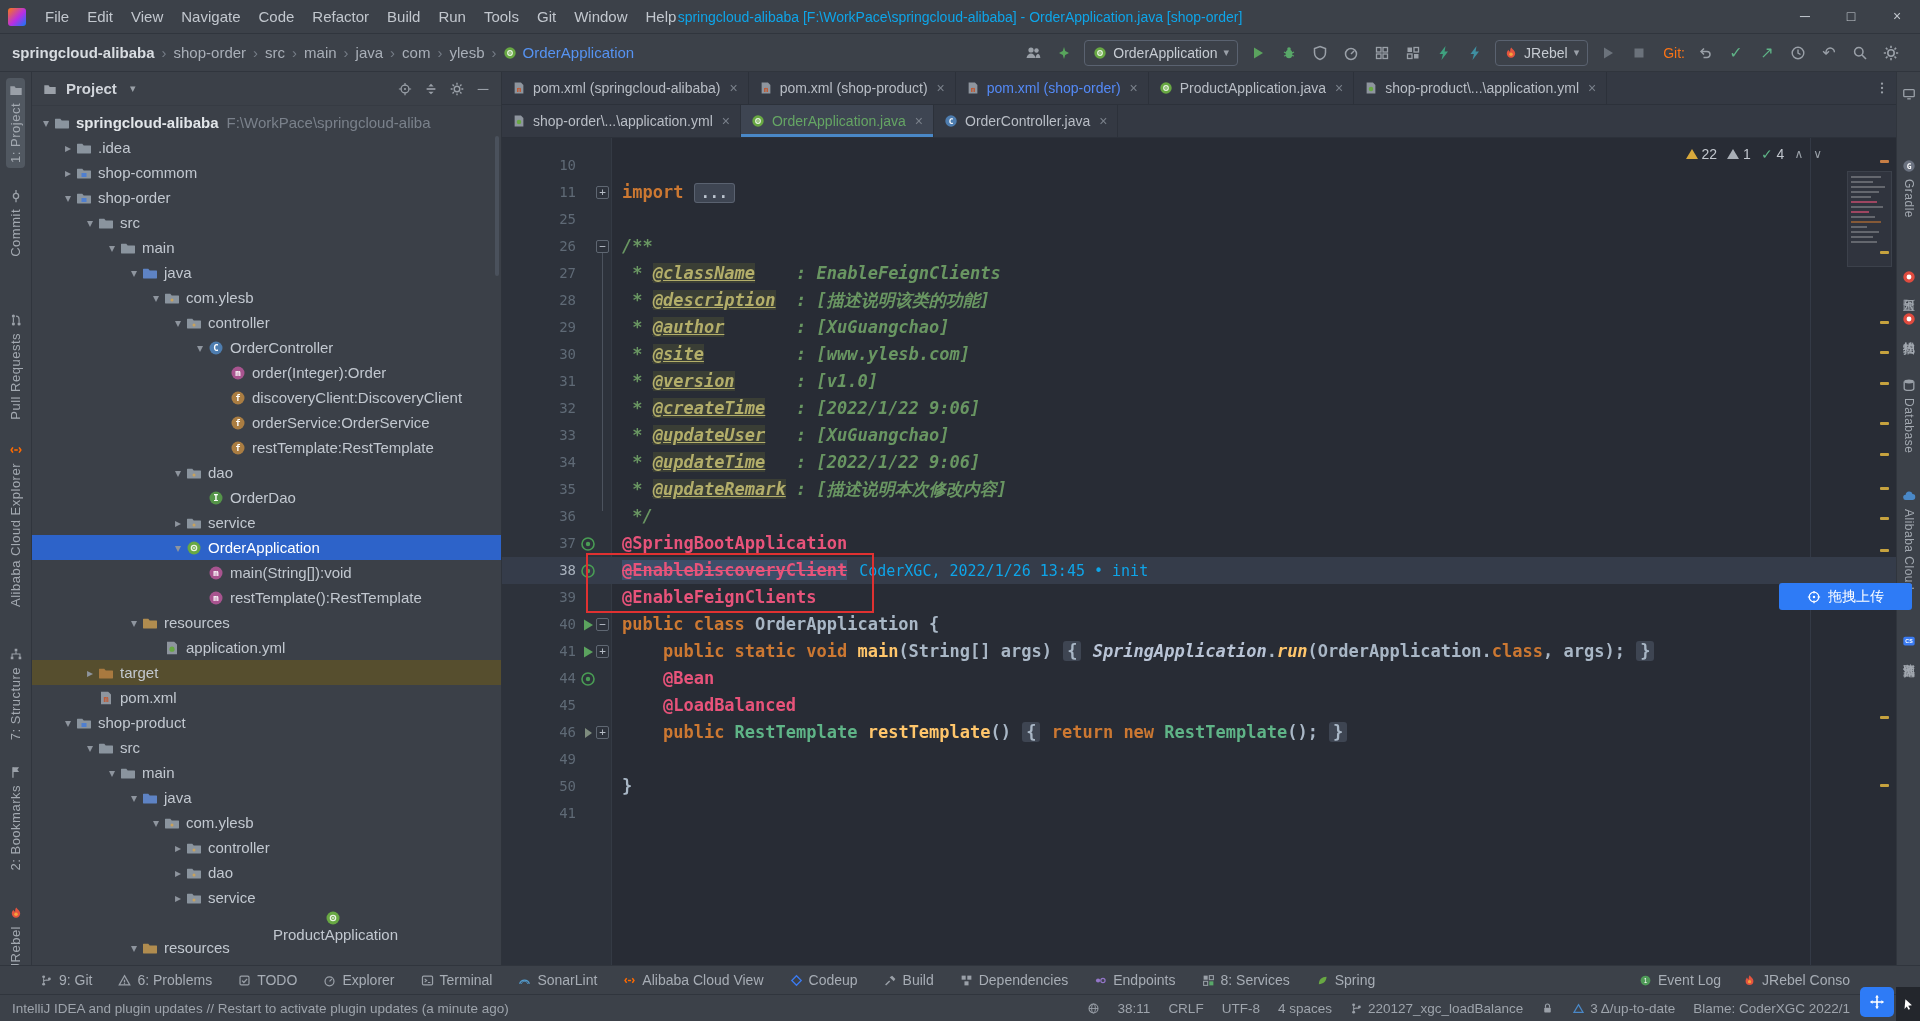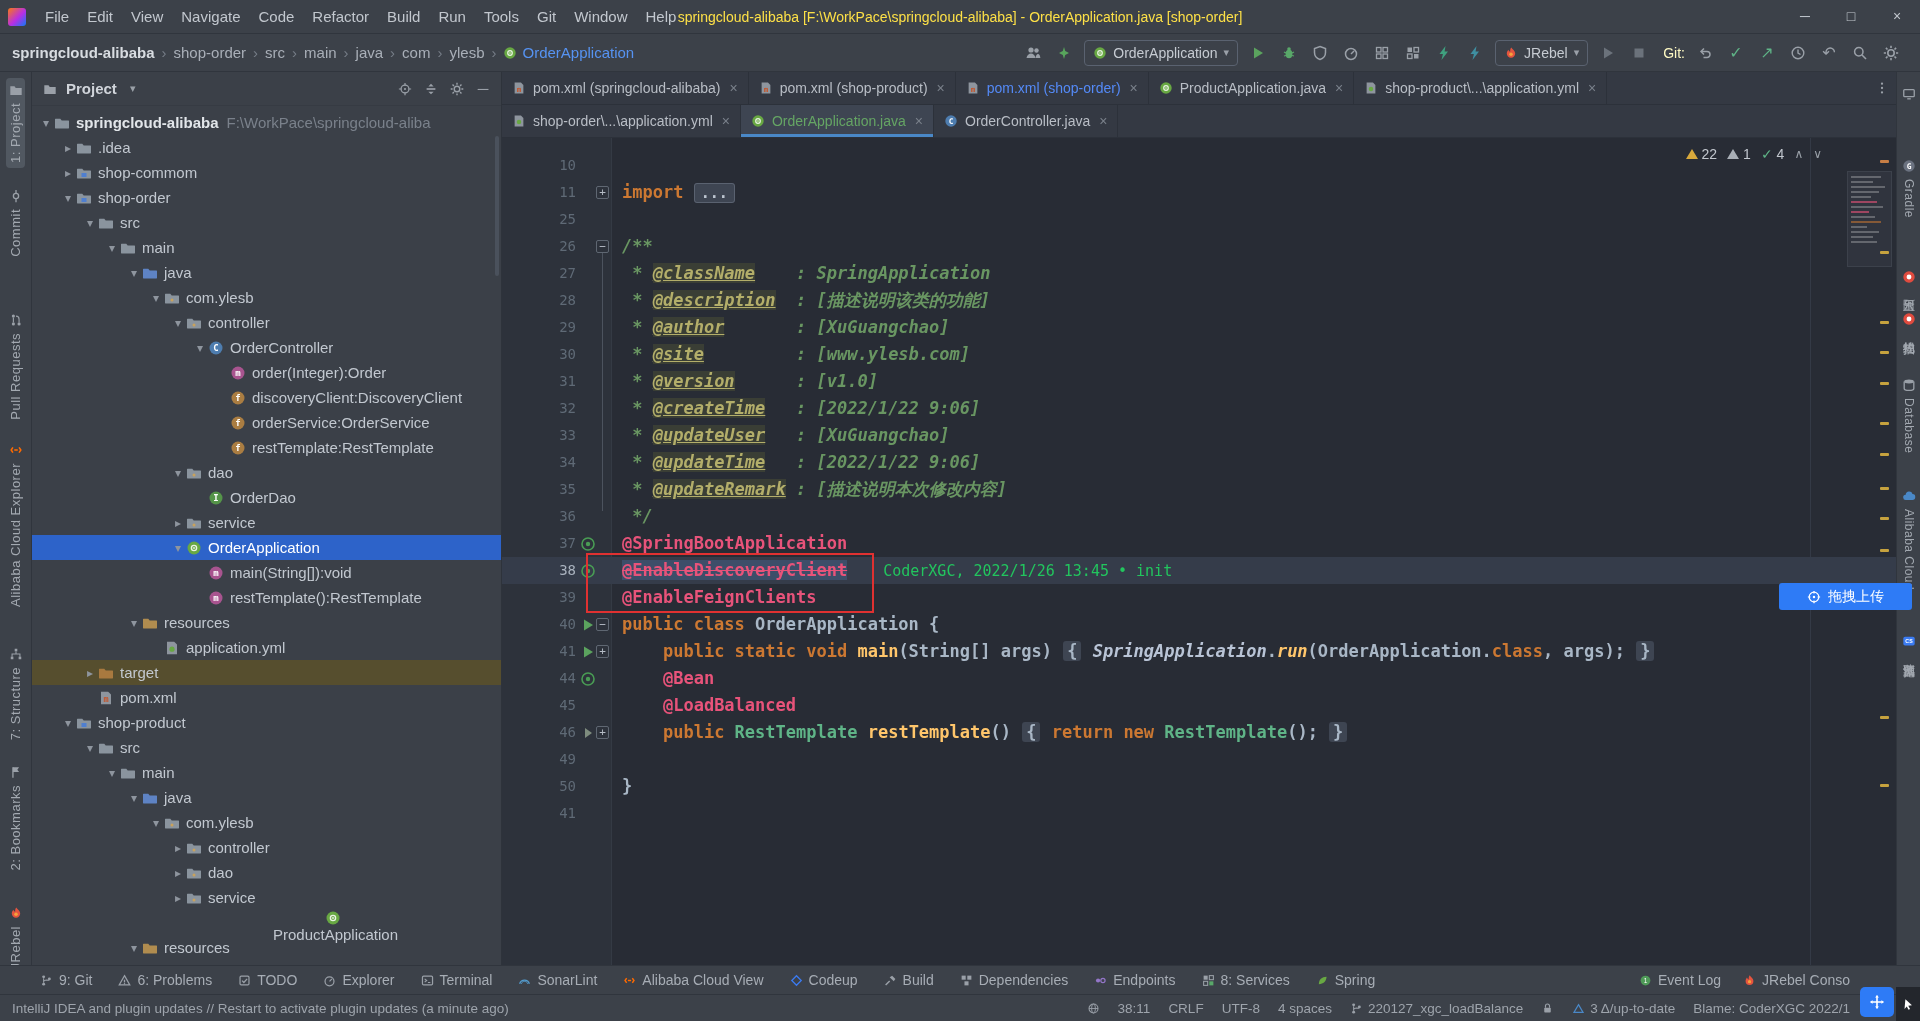--- a/index.html
+++ b/index.html
@@ -5,37 +5,37 @@
   * { margin:0; padding:0; box-sizing:border-box; }
   html,body { width:1920px; height:1021px; overflow:hidden; }
   body { background:#3C4149; font-family:"Liberation Sans",sans-serif; color:#BDC3CC; font-size:15px; position:relative; }
   svg { display:block; }
 
   
   #titlebar { position:absolute; left:0; top:0; width:1920px; height:34px; background:#3C4149; border-bottom:1px solid #30353D; display:flex; align-items:center; }
   .logo { width:18px; height:18px; margin:0 10px 0 8px; border-radius:3px; background:linear-gradient(135deg,#F97A12,#B92EE4 55%,#0D7BF7); }
   #menubar { display:flex; align-items:center; }
   .menu-item { padding:0 9px; line-height:33px; color:#C2C7CE; cursor:default; }
-  #win-title { position:absolute; left:50%; transform:translateX(-50%); color:#fde047; font-size:14px; white-space:nowrap; }
+  #win-title { position:absolute; left:50%; transform:translateX(-50%); color:#0ea5e9; font-size:14px; white-space:nowrap; }
   #win-controls { margin-left:auto; display:flex; height:33px; }
   .win-btn { width:46px; text-align:center; line-height:33px; color:#C2C7CE; font-size:14px; }
 
   
   #navbar { position:absolute; left:0; top:34px; width:1920px; height:38px; background:#3C4149; border-bottom:1px solid #30353D; display:flex; align-items:center; padding:0 12px; }
   #breadcrumbs { display:flex; align-items:center; gap:7px; white-space:nowrap; }
   .crumb { color:#A9AFB8; }
   .crumb.first { font-weight:bold; color:#D8DCE1; }
   .crumb.last { color:#5693F2; display:flex; align-items:center; gap:5px; }
   .crumb-sep { color:#767D87; }
   #toolbar-right { margin-left:auto; display:flex; align-items:center; gap:9px; padding-right:6px; }
   .tb-icon { width:22px; height:22px; display:flex; align-items:center; justify-content:center; }
   .tb-char { font-size:16px; line-height:22px; }
   .combo { display:flex; align-items:center; gap:6px; border:1px solid #5A6270; border-radius:4px; height:26px; padding:0 8px; color:#C6CBD2; font-size:14px; }
   .combo .arrow { color:#9AA0A8; font-size:11px; }
-  .tb-label { color:#fef9c3; font-size:14px; margin-left:4px; }
+  .tb-label { color:#f97316; font-size:14px; margin-left:4px; }
 
   
   #left-stripe { position:absolute; left:0; top:72px; width:32px; height:893px; background:#3C4149; border-right:1px solid #30353D; display:flex; flex-direction:column; align-items:center; }
   #right-stripe { position:absolute; left:1896px; top:72px; width:24px; height:893px; background:#3C4149; border-left:1px solid #30353D; display:flex; flex-direction:column; align-items:center; }
   .stripe-item { display:flex; flex-direction:column; align-items:center; gap:6px; padding:5px 2px; border-radius:4px; }
   .stripe-item.active { background:#515861; }
   .v-label-left { writing-mode:vertical-rl; transform:rotate(180deg); font-size:13px; color:#A3A9B1; letter-spacing:.5px; }
   .v-label-right { writing-mode:vertical-rl; font-size:12px; color:#A3A9B1; letter-spacing:.5px; }
 
   
@@ -80,21 +80,21 @@
   .tk-ann { color:#E8537A; }
   .tk-anns { color:#E8537A; text-decoration:line-through; background:rgba(82,125,187,.28); }
   .tk-cls { color:#5FB487; }
   .tk-mth { color:#FFC66B; }
   .tk-smth { color:#FFC66B; font-style:italic; }
   .tk-sit { color:#B9C4D6; font-style:italic; }
   .tk-doc { color:#699662; font-style:italic; }
   .tk-dtag { color:#B3AE6A; font-style:italic; text-decoration:underline; background:#3A3E35; }
   .tk-fbr { background:#3E4552; border-radius:3px; padding:0 4px; margin:0 1px; color:#A9B7C6; }
   .tk-fell { background:#3E4552; border:1px solid #5A6270; border-radius:3px; padding:0 6px; color:#BCC5CF; font-size:15px; }
-  .blame { color:#22c55e; font-weight:normal; font-size:15px; margin-left:36px; }
+  .blame { color:#0ea5e9; font-weight:normal; font-size:15px; margin-left:12px; }
   #doc-fold-line { position:absolute; left:100px; top:113px; height:260px; width:1px; background:#4C535E; }
   #margin-guide { position:absolute; left:1308px; top:0; bottom:0; width:1px; background:#343A46; }
   #red-box { position:absolute; left:84px; top:415px; width:288px; height:60px; border:2px solid #E03131; }
   #inspections { position:absolute; top:8px; right:74px; display:flex; align-items:center; gap:10px; font-size:14px; font-family:"Liberation Sans",sans-serif; color:#C2C7CE; }
   .insp-item { display:flex; align-items:center; gap:4px; }
   .tri { width:0; height:0; border-left:6px solid transparent; border-right:6px solid transparent; }
   .tri.yellow { border-bottom:10px solid #D8A93C; }
   .tri.grey { border-bottom:10px solid #A8AEB6; }
   .insp-check { color:#5FB487; font-size:14px; }
   .insp-chev { color:#9AA0A8; font-size:12px; }
@@ -846,21 +846,21 @@
     </div>
   <div id="editor-pane">
     <div id="gutter-bg"></div>
     <div id="doc-fold-line"></div>
     <div id="margin-guide"></div>
     <div id="code-lines">
         <div class="cline" style="top: 14px;"><span class="lnum">10</span><span class="ltext"></span></div>
         <div class="cline" style="top: 41px;"><span class="lnum">11</span><span class="fmark">+</span><span class="ltext"><span class="tk-kw">import </span><span class="tk-fell">...</span></span></div>
         <div class="cline" style="top: 68px;"><span class="lnum">25</span><span class="ltext"></span></div>
         <div class="cline" style="top: 95px;"><span class="lnum">26</span><span class="fmark">−</span><span class="ltext"><span class="tk-doc">/**</span></span></div>
-        <div class="cline" style="top: 122px;"><span class="lnum">27</span><span class="ltext"><span class="tk-doc"> * </span><span class="tk-dtag">@className</span><span class="tk-doc">    : SpringApplication</span></span></div>
+        <div class="cline" style="top: 122px;"><span class="lnum">27</span><span class="ltext"><span class="tk-doc"> * </span><span class="tk-dtag">@className</span><span class="tk-doc">    : EnableFeignClients</span></span></div>
         <div class="cline" style="top: 149px;"><span class="lnum">28</span><span class="ltext"><span class="tk-doc"> * </span><span class="tk-dtag">@description</span><span class="tk-doc">  : [描述说明该类的功能]</span></span></div>
         <div class="cline" style="top: 176px;"><span class="lnum">29</span><span class="ltext"><span class="tk-doc"> * </span><span class="tk-dtag">@author</span><span class="tk-doc">       : [XuGuangchao]</span></span></div>
         <div class="cline" style="top: 203px;"><span class="lnum">30</span><span class="ltext"><span class="tk-doc"> * </span><span class="tk-dtag">@site</span><span class="tk-doc">         : [www.ylesb.com]</span></span></div>
         <div class="cline" style="top: 230px;"><span class="lnum">31</span><span class="ltext"><span class="tk-doc"> * </span><span class="tk-dtag">@version</span><span class="tk-doc">      : [v1.0]</span></span></div>
         <div class="cline" style="top: 257px;"><span class="lnum">32</span><span class="ltext"><span class="tk-doc"> * </span><span class="tk-dtag">@createTime</span><span class="tk-doc">   : [2022/1/22 9:06]</span></span></div>
         <div class="cline" style="top: 284px;"><span class="lnum">33</span><span class="ltext"><span class="tk-doc"> * </span><span class="tk-dtag">@updateUser</span><span class="tk-doc">   : [XuGuangchao]</span></span></div>
         <div class="cline" style="top: 311px;"><span class="lnum">34</span><span class="ltext"><span class="tk-doc"> * </span><span class="tk-dtag">@updateTime</span><span class="tk-doc">   : [2022/1/22 9:06]</span></span></div>
         <div class="cline" style="top: 338px;"><span class="lnum">35</span><span class="ltext"><span class="tk-doc"> * </span><span class="tk-dtag">@updateRemark</span><span class="tk-doc"> : [描述说明本次修改内容]</span></span></div>
         <div class="cline" style="top: 365px;"><span class="lnum">36</span><span class="ltext"><span class="tk-doc"> */</span></span></div>
         <div class="cline" style="top: 392px;"><span class="lnum">37</span><span class="gicon"><svg width="16" height="16" viewBox="0 0 16 16" xmlns="http://www.w3.org/2000/svg">

